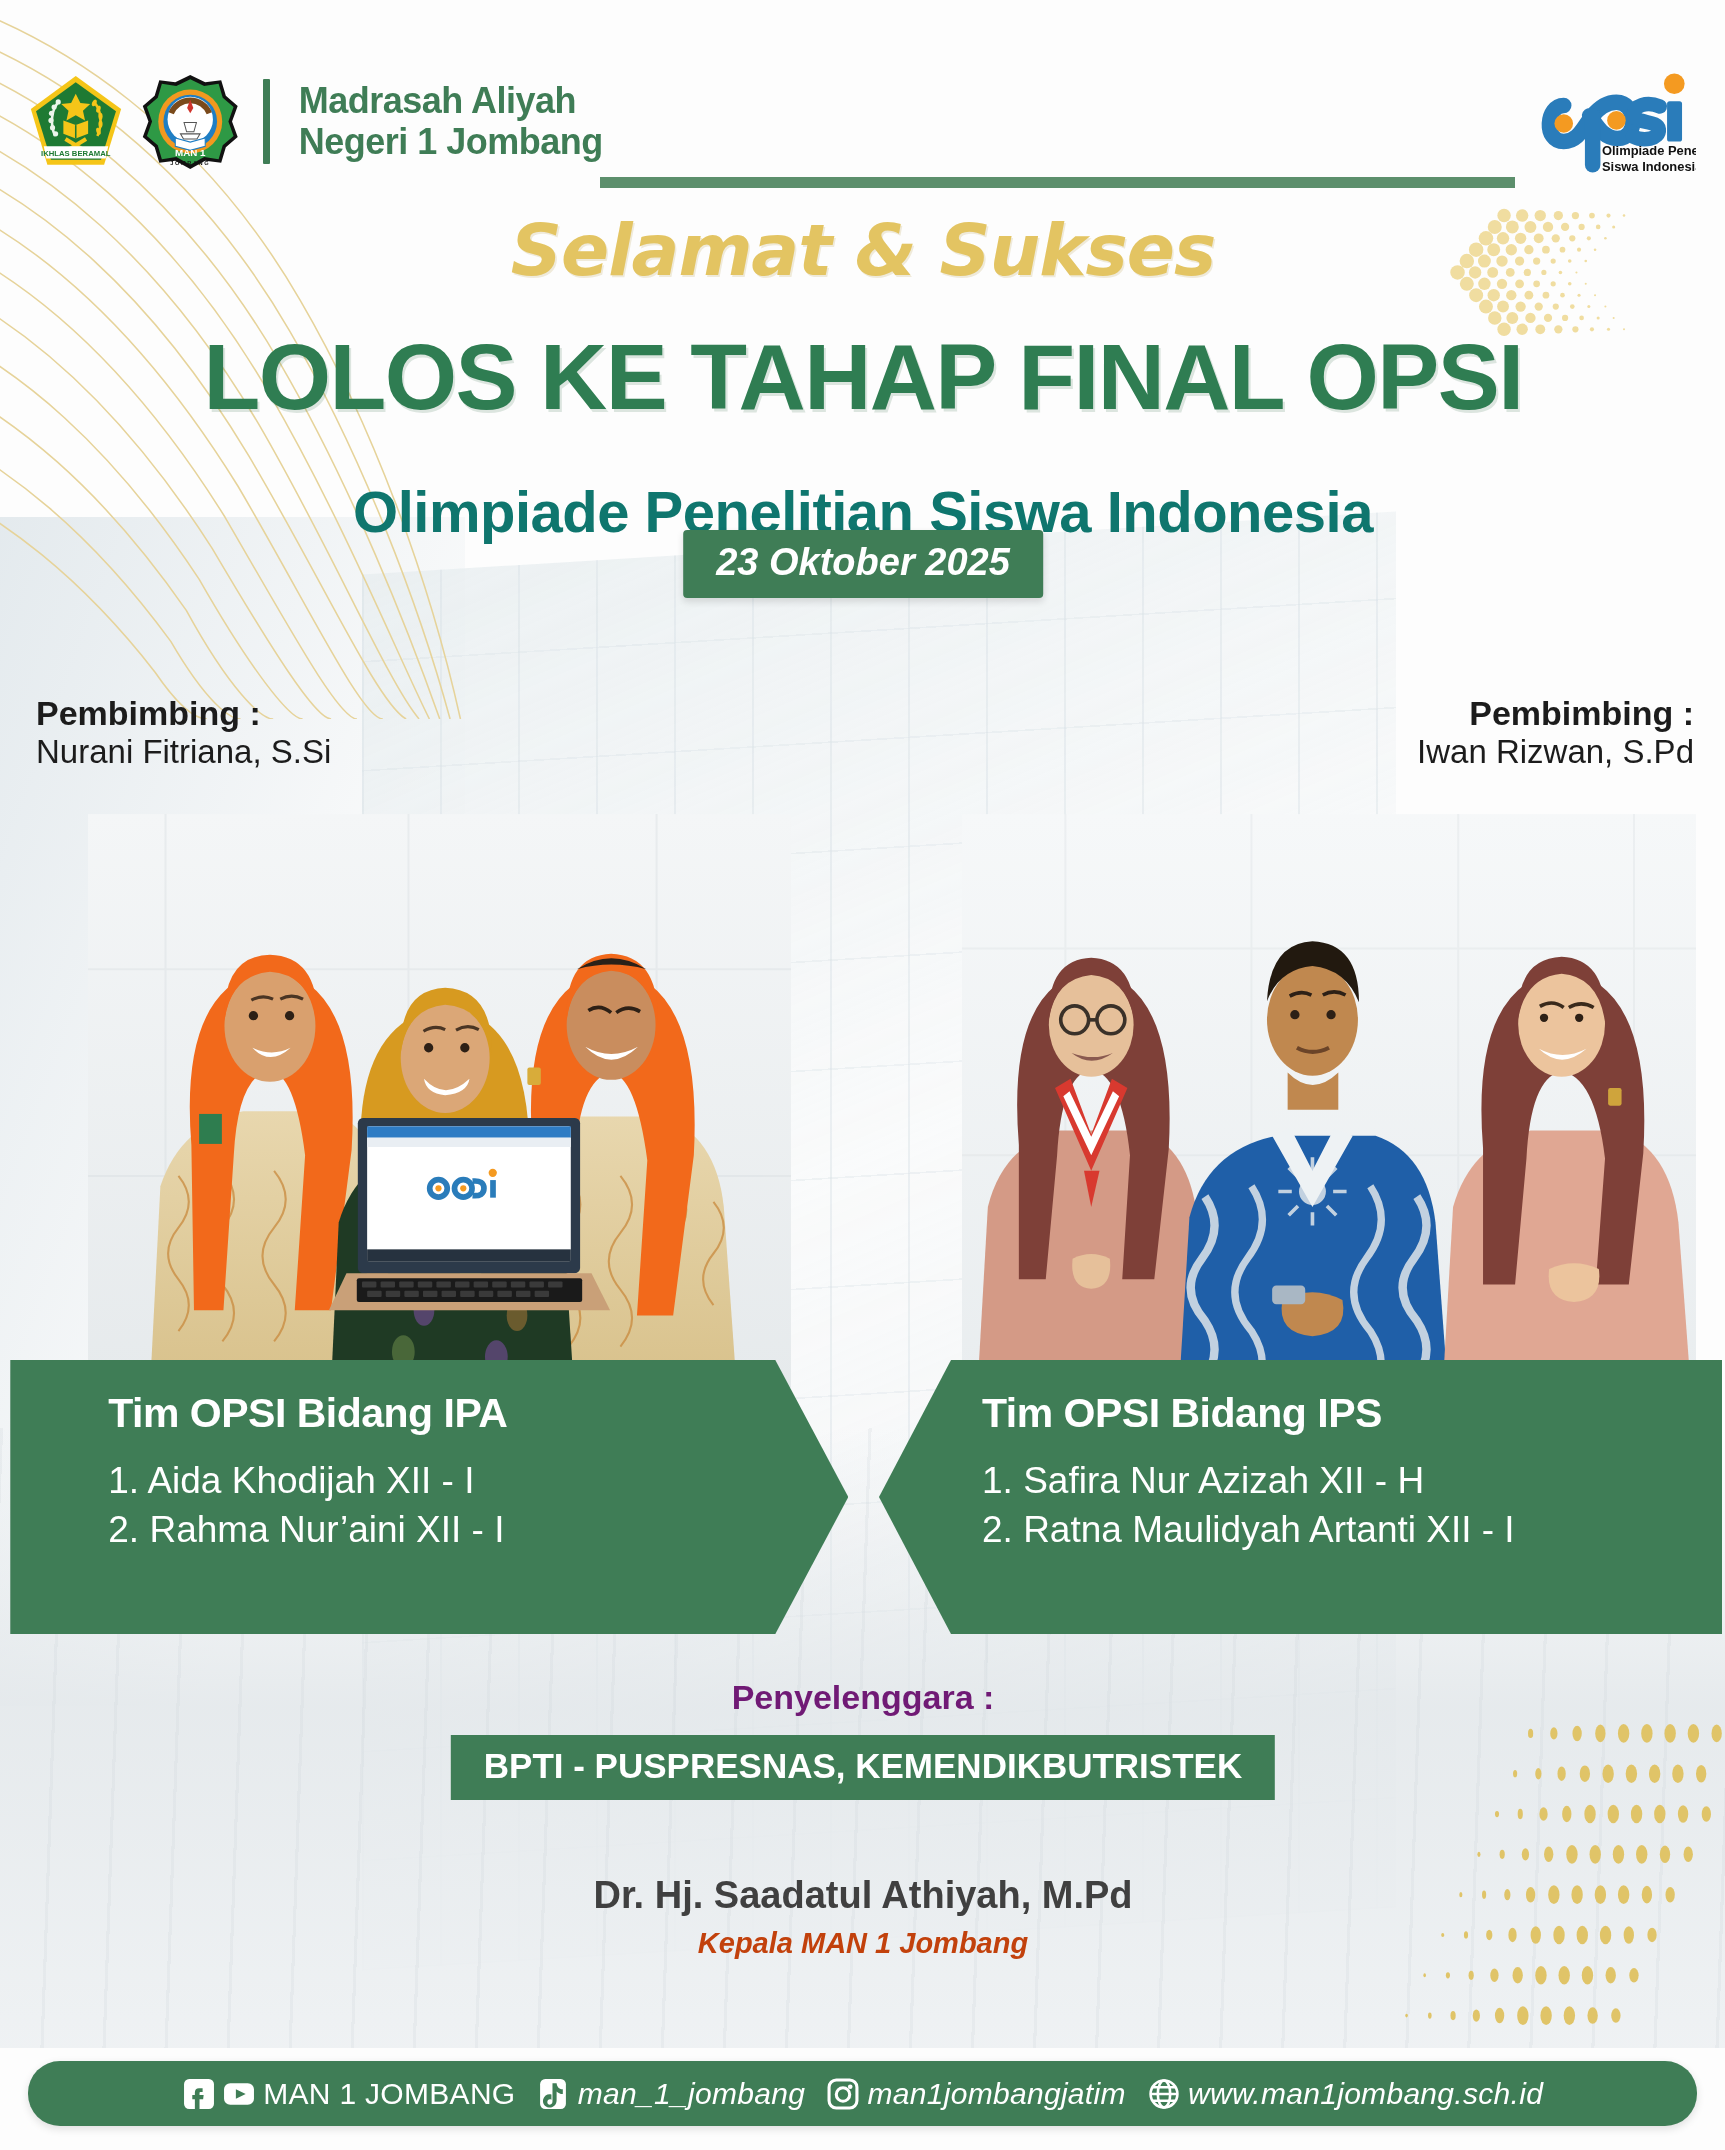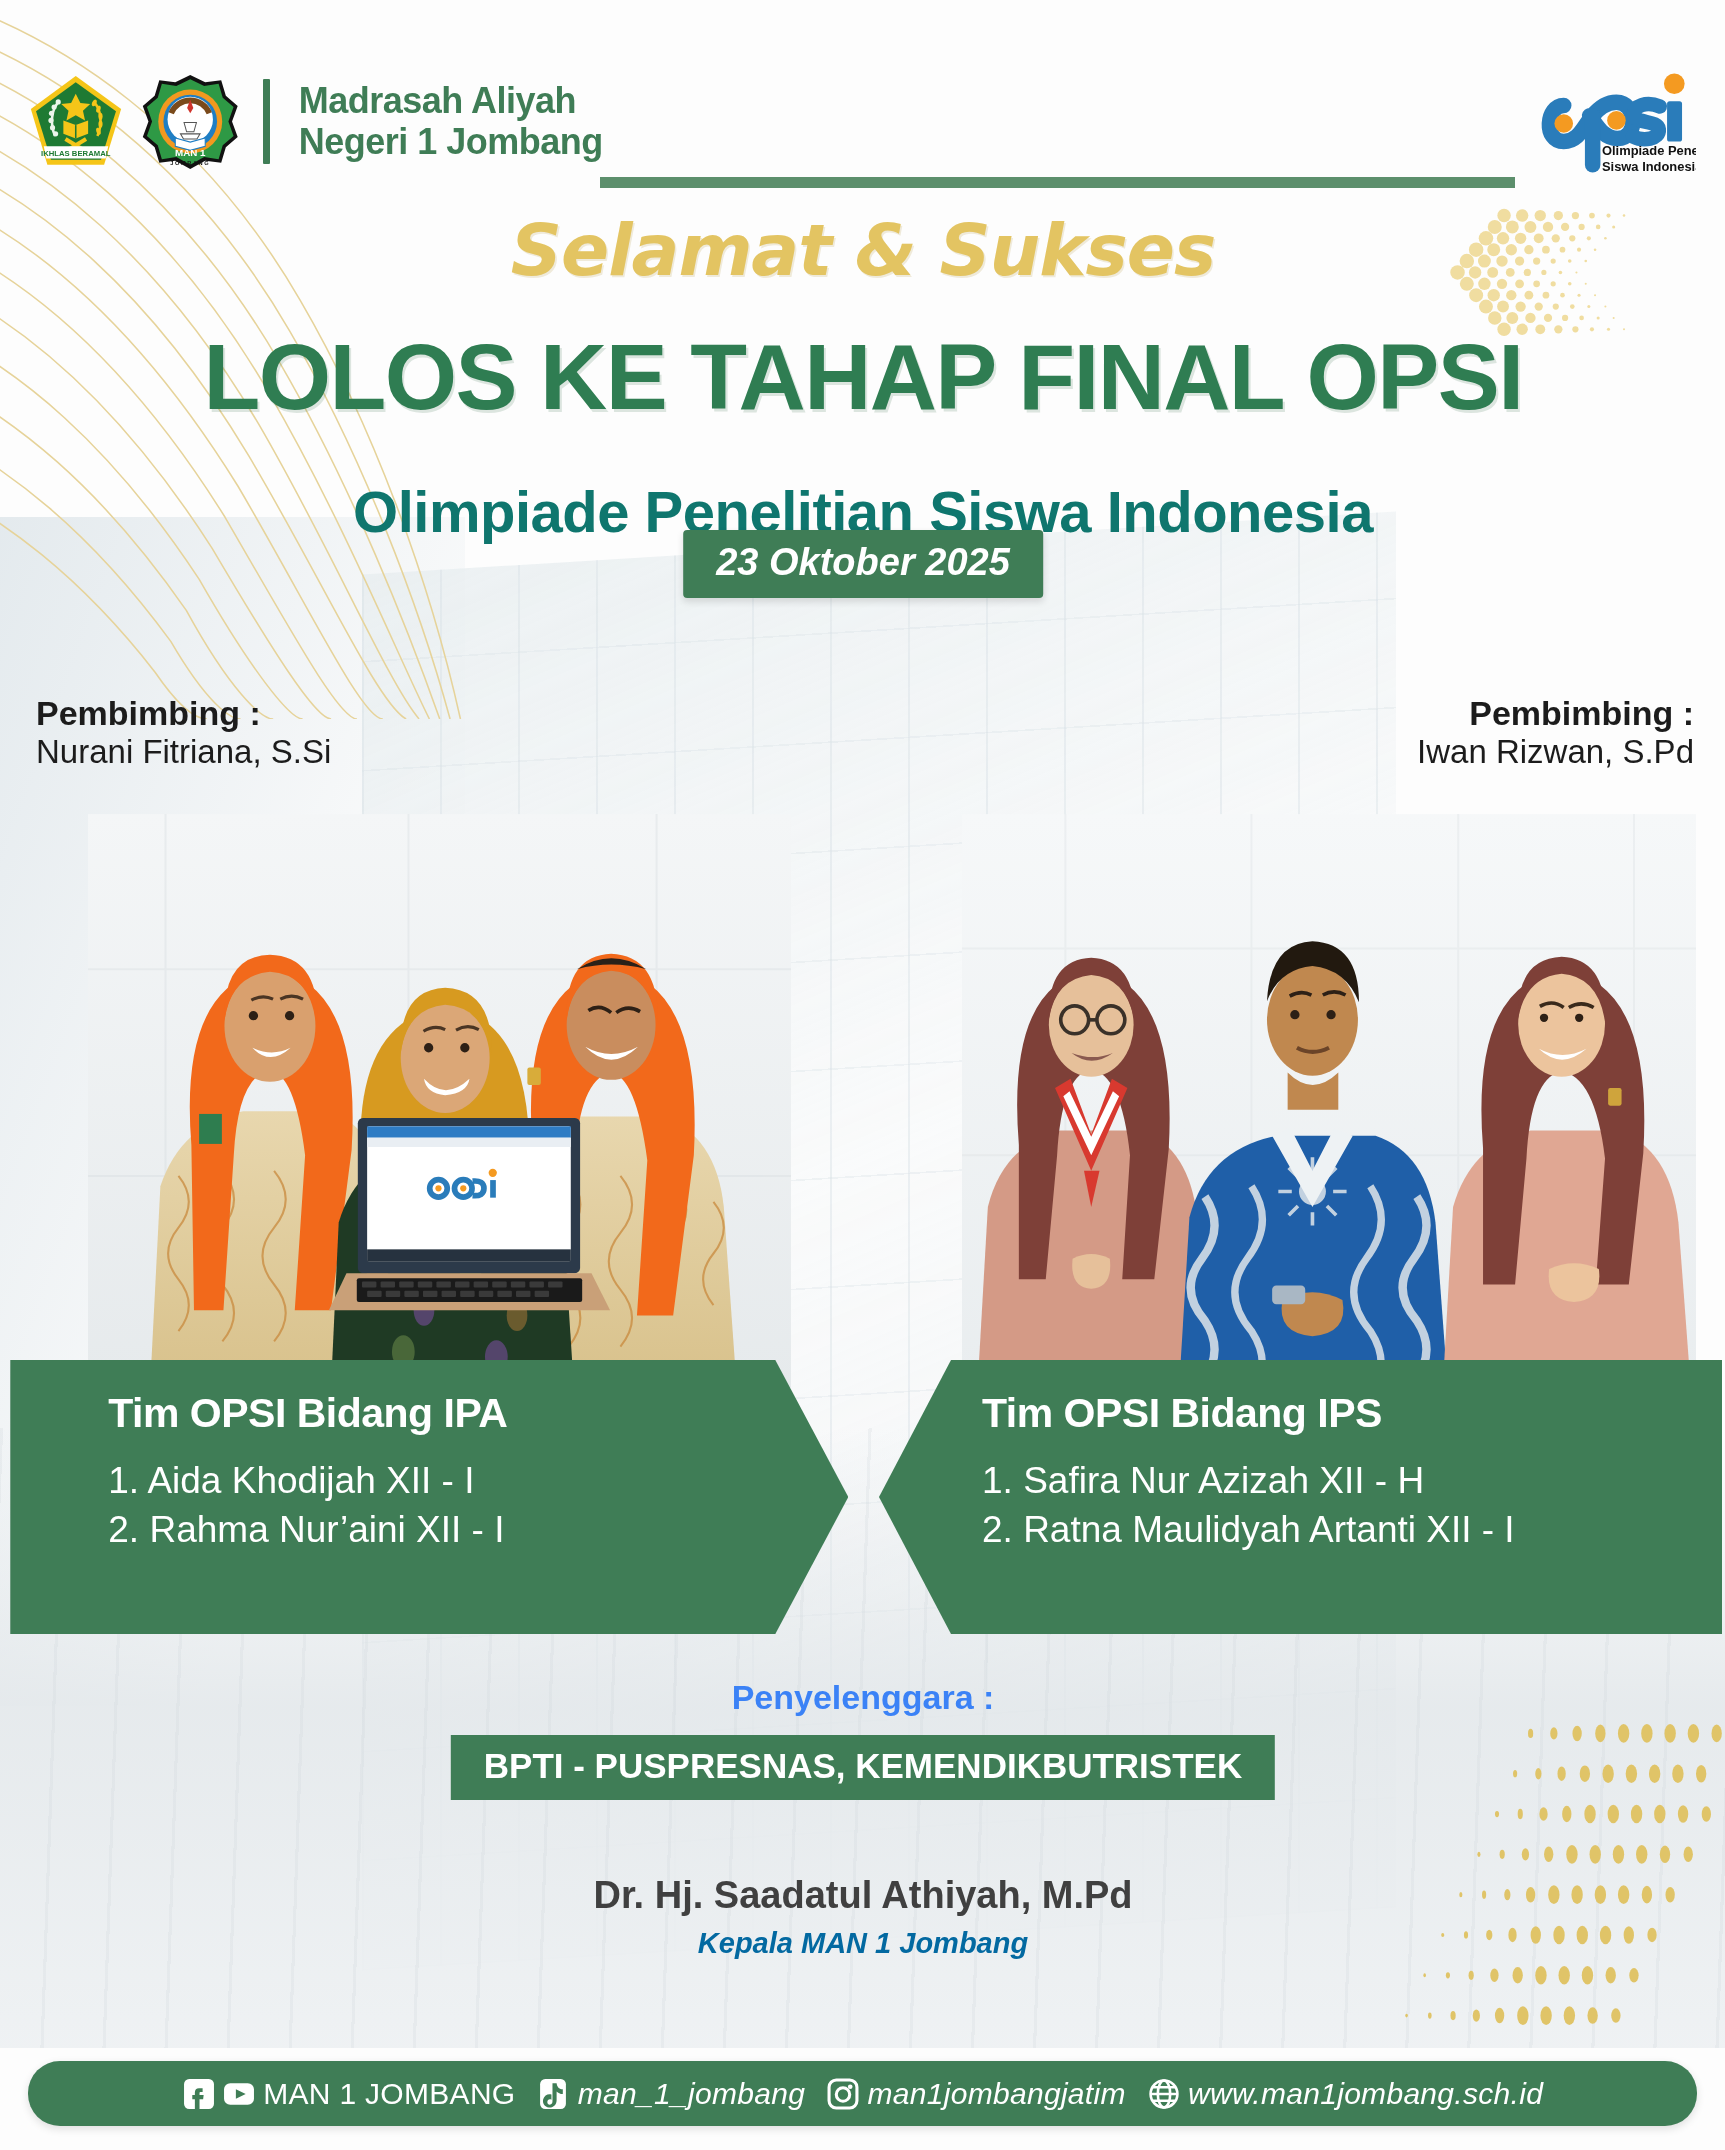--- a/index.html
+++ b/index.html
@@ -112,34 +112,34 @@
     left:879px;width:843px;
     clip-path:polygon(72px 0, 843px 0, 843px 274px, 72px 274px, 0 137px);
     padding:30px 0 0 103px;box-sizing:border-box;
   }
   .panel h3{margin:0 0 18.6px 0;font-size:41px;font-weight:bold;letter-spacing:-0.5px;}
   .panel .member{font-size:37px;line-height:1.33;font-weight:400;}
 
   
   .organizer-label{
     position:absolute;left:0;right:0;top:1678px;text-align:center;
-    font-weight:bold;font-size:34px;color:#3b82f6;
+    font-weight:bold;font-size:34px;color:#701a75;
   }
   .organizer-badge{
     position:absolute;left:50%;top:1735px;transform:translateX(-50%);
     background:#3f7d56;color:#fff;font-weight:bold;font-size:35px;
     padding:11.4px 33px 13.4px;white-space:nowrap;letter-spacing:0px;
   }
   .principal-name{
     position:absolute;left:0;right:0;top:1874px;text-align:center;
     font-weight:bold;font-size:38px;color:#404040;
   }
   .principal-role{
     position:absolute;left:0;right:0;top:1927px;text-align:center;
-    font-weight:bold;font-style:italic;font-size:29px;color:#0369a1;
+    font-weight:bold;font-style:italic;font-size:29px;color:#c2410c;
   }
 
   
   .footer{
     position:absolute;left:28.4px;bottom:25px;width:1669px;height:65px;
     background:#3f7d56;border-radius:32px;
     display:flex;align-items:center;justify-content:center;gap:0px;
     box-shadow:0 3.1px 8.3px rgba(0,0,0,.12);
   }
   .fgroup{display:flex;align-items:center;gap:8.3px;}

